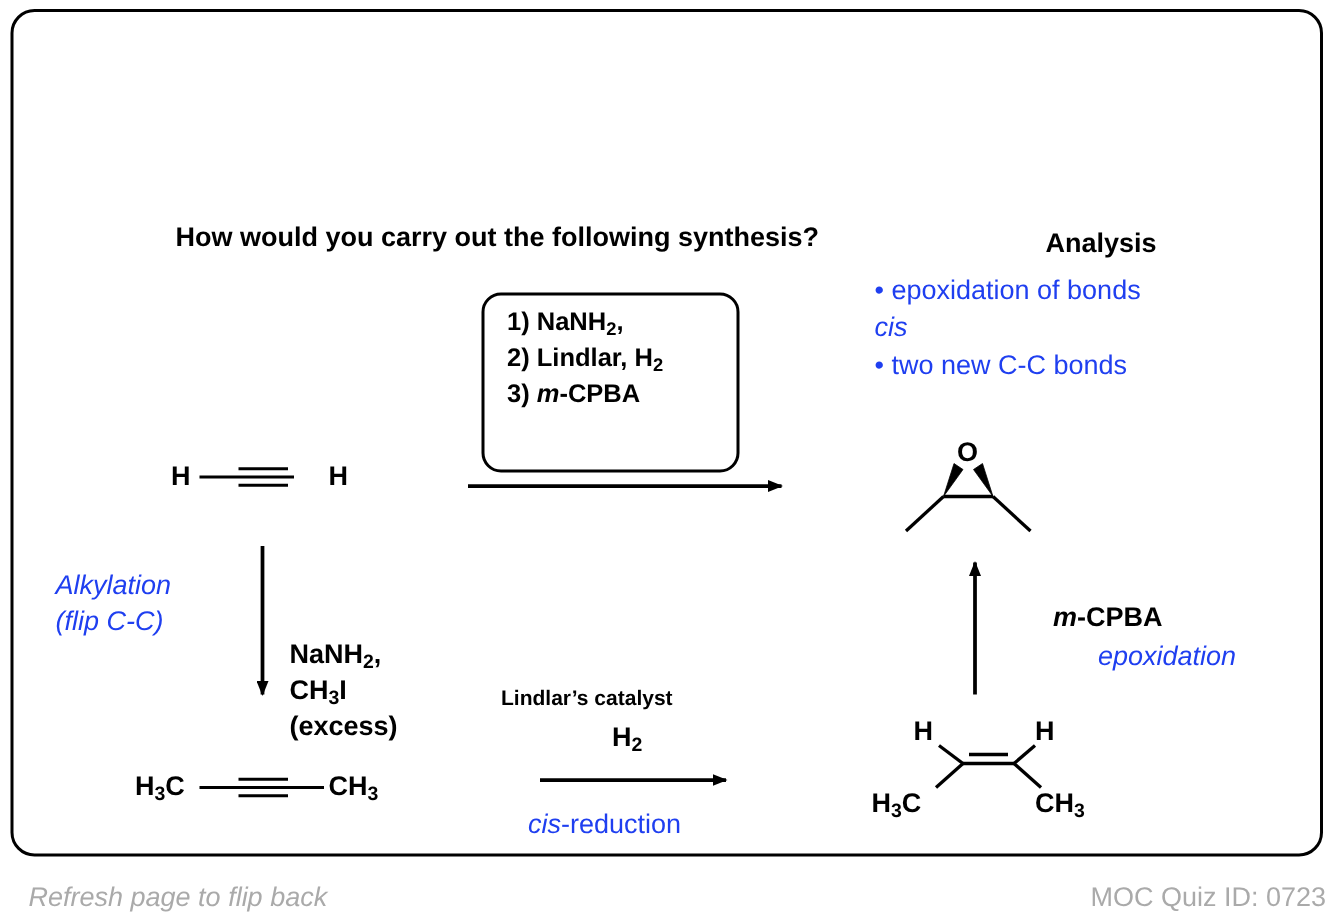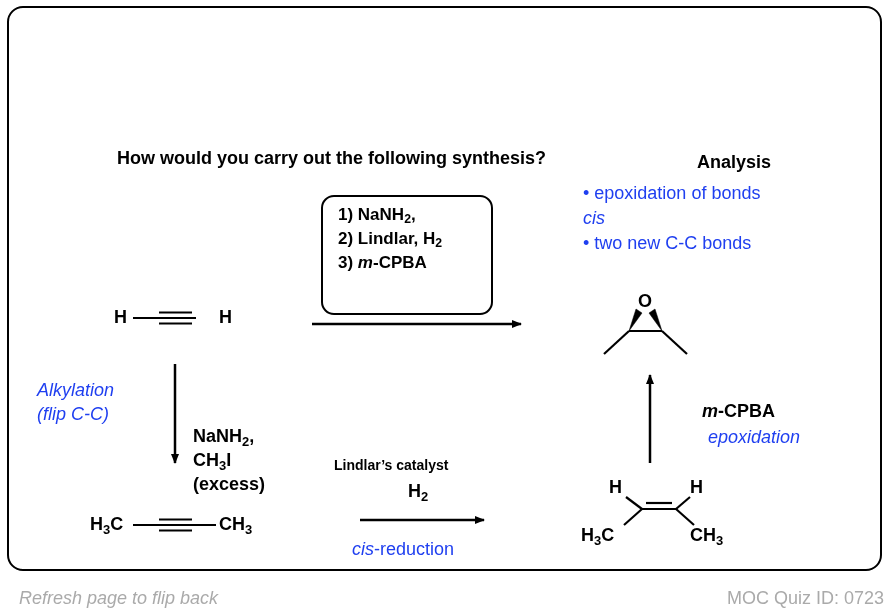--- a/index.html
+++ b/index.html
@@ -106,16 +106,16 @@
   <div><span>NaNH</span><sub>2</sub><span>,</span></div>
   <div><span>CH</span><sub>3</sub><span>I</span></div>
   <div>(excess)</div>
 </div>
 
 <div class="abs b" style="left:334px;top:457px;font-size:14px;">Lindlar’s catalyst</div>
 <div class="abs b" style="left:408px;top:481px;font-size:18px;"><span>H</span><sub>2</sub></div>
 <div class="abs blue" style="left:352px;top:539px;font-size:18px;"><span class="it">cis</span><span>-reduction</span></div>
 
 <div class="abs b" style="left:702px;top:401px;font-size:18px;"><span class="it">m</span><span>-CPBA</span></div>
-<div class="abs blue it" style="left:708px;top:427px;font-size:18px;">epoxidation</div>
+<div class="abs blue it" style="left:732px;top:427px;font-size:18px;">epoxidation</div>
 
 <div class="abs footer it" style="left:6px;">Refresh page to flip back</div>
 <div class="abs footer" style="right:6px;">MOC Quiz ID: 0723</div>
 
 </body></html>

